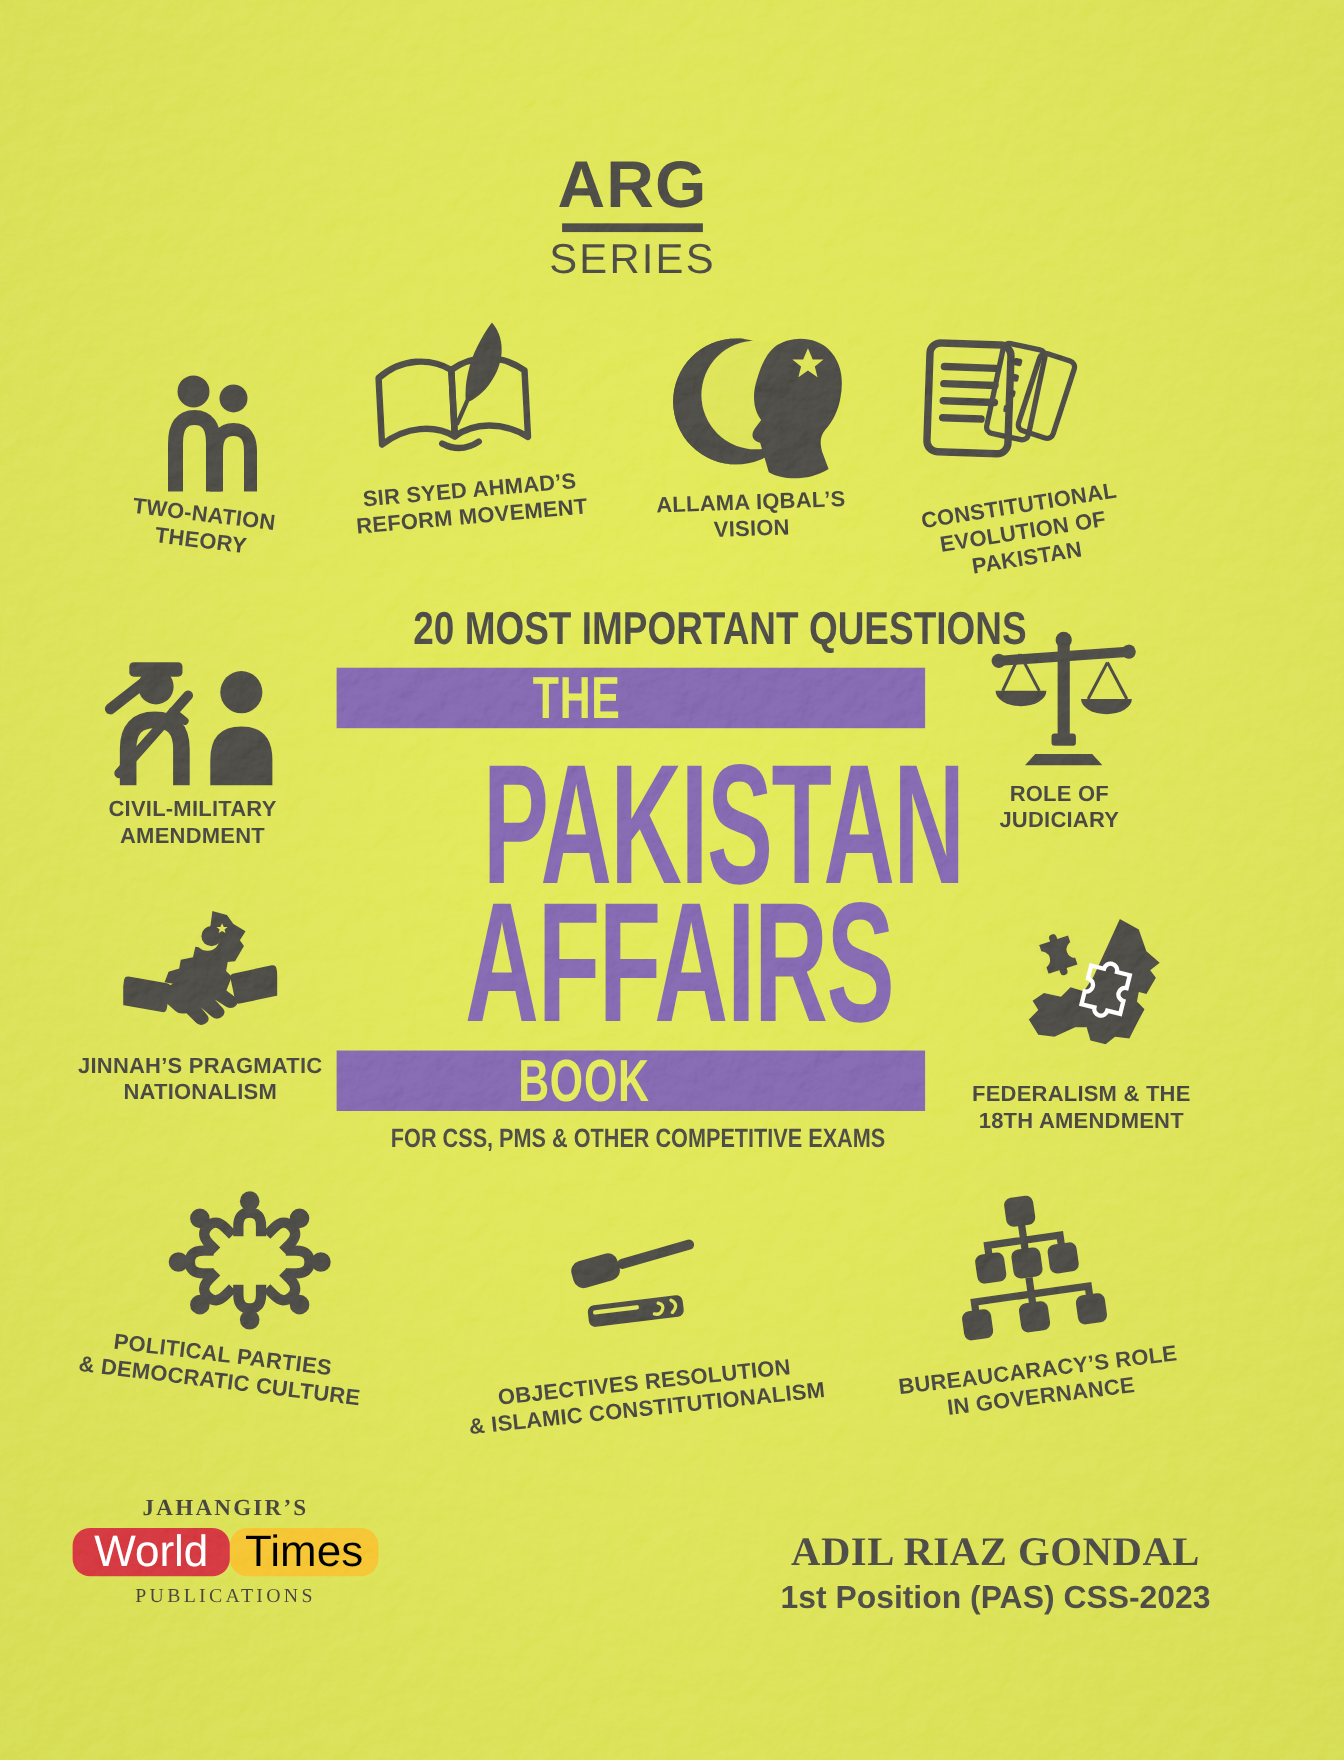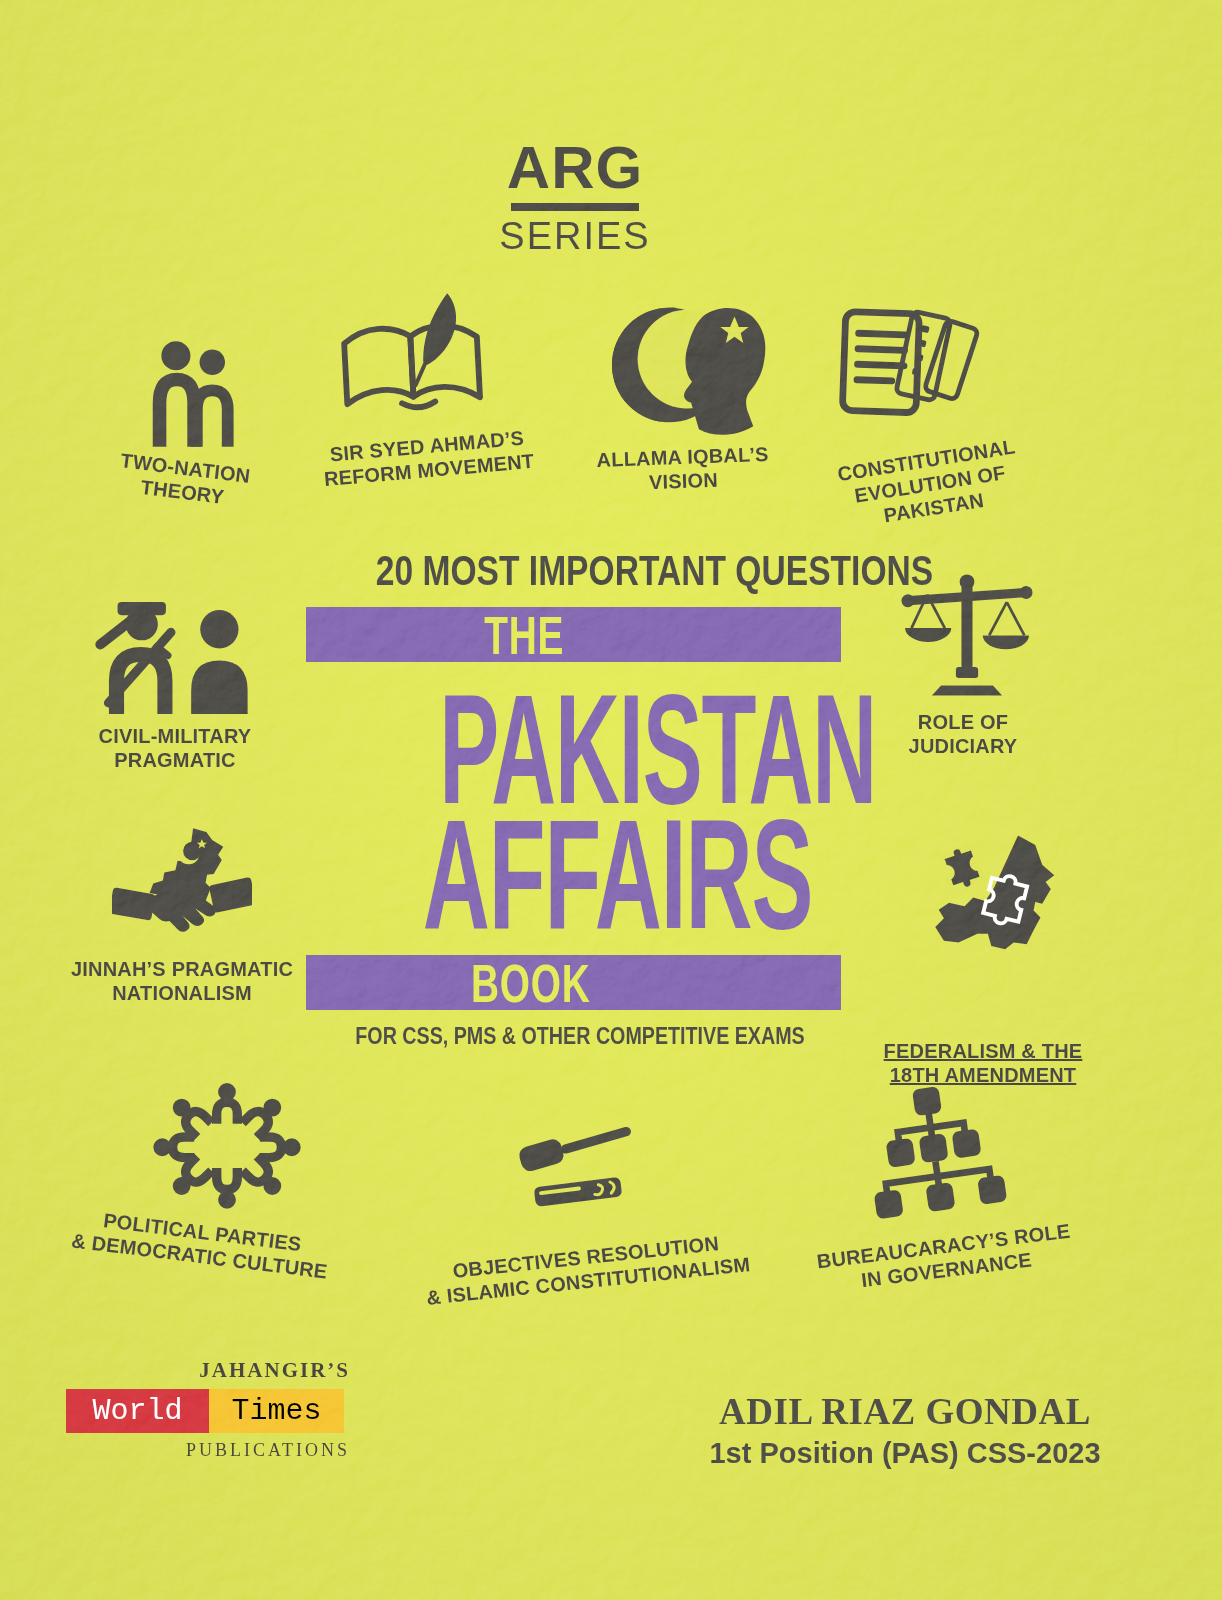--- a/index.html
+++ b/index.html
@@ -28,21 +28,21 @@
   }
   .big-title{
     font-weight:700;color:#6d4fa0;text-align:center;line-height:1;white-space:nowrap;
     font-size:155px;letter-spacing:-2px;
   }
   .series-name{font-weight:700;font-size:60px;letter-spacing:1px;color:#34322d;text-align:center;line-height:1;}
   .series-sub{font-weight:400;font-size:38px;letter-spacing:2px;color:#34322d;text-align:center;line-height:1;}
   .pub{text-align:center;}
   .pub-owner{font-family:"Liberation Serif",serif;font-weight:700;font-size:21px;letter-spacing:2px;color:#2e2b26;}
   .pub-row{display:flex;margin-top:6px;}
-  .pub-box{height:44px;display:flex;align-items:center;justify-content:center;font-family:Liberation Mono, monospace;font-size:30px;line-height:1;}
+  .pub-box{height:44px;display:flex;align-items:center;justify-content:center;font-family:Liberation Sans, sans-serif;font-size:40px;line-height:1;border-radius:16px;}
   .pub-box.red{background:#cb2127;color:#ffffff;width:143px;}
   .pub-box.gold{background:#f3b71d;color:#000000;width:135px;}
   .pub-division{font-family:"Liberation Serif",serif;font-weight:400;font-size:18px;letter-spacing:3px;color:#2e2b26;margin-top:7px;}
   .author{text-align:center;color:#34322d;}
   .author-name{font-family:"Liberation Serif",serif;font-weight:700;font-size:37px;line-height:1.1;letter-spacing:.5px;}
   .author-cred{font-weight:700;font-size:29px;line-height:1.2;margin-top:3px;}
   .texture{position:absolute;inset:0;z-index:5;pointer-events:none;mix-blend-mode:soft-light;opacity:.5;}
 </style>
 </head>
 <body>
@@ -148,21 +148,21 @@
       <rect class="icon-fill" x="29" y="4" width="48" height="13" rx="4"></rect>
       <path class="icon-stroke" stroke-width="10" stroke-linecap="round" d="M12 46 L44 21"></path>
       <path class="icon-stroke" stroke-width="15" d="M28 115 V82 q0-26 24-26 q24 0 24 26 v33"></path>
       <path class="icon-stroke" stroke-width="9" stroke-linecap="round" d="M20 104 L82 34"></path>
       <path class="icon-stroke" stroke-width="7" stroke-linecap="round" d="M68 48 L79 57"></path>
       <circle class="icon-fill" cx="130" cy="31" r="19"></circle>
       <path class="icon-fill" d="M102 115 v-23 q0-30 28-30 q28 0 28 30 v23 z"></path>
     </svg>
   </div>
   <div class="abs topic-label" style="left:65px;top:724px;width:220px;">CIVIL-MILITARY
-PRAGMATIC</div>
+AMENDMENT</div>
 
   <div class="abs icon-box" style="left:893px;top:570px;width:148px;height:130px;">
     <svg viewBox="0 0 160 135" preserveAspectRatio="xMidYMid meet">
       <circle class="icon-fill" cx="80" cy="10" r="8"></circle>
       <rect class="icon-fill" x="74" y="12" width="12" height="96" rx="4"></rect>
       <g transform="rotate(-4 80 26)">
         <rect class="icon-fill" x="16" y="21" width="128" height="10" rx="5"></rect>
         <circle class="icon-fill" cx="16" cy="26" r="7"></circle>
           <circle class="icon-fill" cx="144" cy="26" r="7"></circle>
       </g>
@@ -195,21 +195,21 @@
   <div class="abs topic-label" style="left:62px;top:957px;width:240px;">JINNAH’S PRAGMATIC
 NATIONALISM</div>
 
   <div class="abs icon-box" style="left:918px;top:828px;width:138px;height:134px;">
     <svg viewBox="0 0 160 150" preserveAspectRatio="xMidYMid meet">
       <path class="icon-fill" d="M116 6 l20 11 8 23 14 12 -10 8 6 8 -10 17 -8 -2 -2 10 8 8 -8 15 -8 16 -15 -2 -10 8 -16 -4 -4 -14 -12 0 -22 10 -17 -2 -10 -16 10 -10 -6 -10 12 -8 18 4 10 -10 14 4 10 -15 z"></path>
       <path d="M80 58 h14 a7 7 0 1 1 14 0 h14 v14 a7 7 0 1 0 0 14 v14 h-14 a7 7 0 1 1 -14 0 h-14 v-14 a7 7 0 1 0 0 -14 z" fill="none" stroke="#ffffff" stroke-width="4.5" transform="rotate(14 95 80)"></path>
       <path class="icon-fill" stroke="#d6de3f" stroke-width="5" transform="rotate(-18 48 42)" d="M32 26 h12 a6.5 6.5 0 1 1 13 0 h12 v12 a6.5 6.5 0 1 0 0 13 v12 h-12 a6.5 6.5 0 1 1 -13 0 h-12 v-12 a6.5 6.5 0 1 0 0 -13 z"></path>
     </svg>
   </div>
-  <div class="abs topic-label" style="left:868px;top:1039px;width:230px;text-decoration:underline;">FEDERALISM &amp; THE
+  <div class="abs topic-label" style="left:868px;top:983px;width:230px;">FEDERALISM &amp; THE
 18TH AMENDMENT</div>
 
   <div class="abs icon-box" style="left:151px;top:1076px;width:152px;height:136px;">
     <svg viewBox="0 0 160 145" preserveAspectRatio="xMidYMid meet">
       <g class="icon-stroke" stroke-width="10">
         <g transform="translate(80 33) rotate(0)">
             <circle class="icon-fill" stroke="none" cy="-16" r="9.5"></circle>
             <path d="M-11 18 V8 q0-13 11-13 q11 0 11 13 v10"></path>
           </g>
         <g transform="translate(117 45) rotate(45)">
@@ -279,21 +279,21 @@
           <rect x="11" y="110" width="28" height="28" rx="7"></rect>
           <rect x="66" y="110" width="28" height="28" rx="7"></rect>
           <rect x="121" y="110" width="28" height="28" rx="7"></rect>
         </g>
       </g>
     </svg>
   </div>
   <div class="abs topic-label" style="left:805px;top:1234px;width:280px;transform:rotate(-7deg);">BUREAUCARACY’S ROLE
 IN GOVERNANCE</div>
 
-  <div class="abs pub" style="left:60px;top:1358px;width:290px;text-align:right;">
+  <div class="abs pub" style="left:60px;top:1358px;width:290px;">
     <div class="pub-owner">JAHANGIR’S</div>
     <div class="pub-row" style="justify-content:center;">
       <div class="pub-box red">World</div>
       <div class="pub-box gold">Times</div>
     </div>
     <div class="pub-division">PUBLICATIONS</div>
   </div>
 
   <div class="abs author" style="left:675px;top:1392px;width:460px;">
     <div class="author-name">ADIL RIAZ GONDAL</div>

